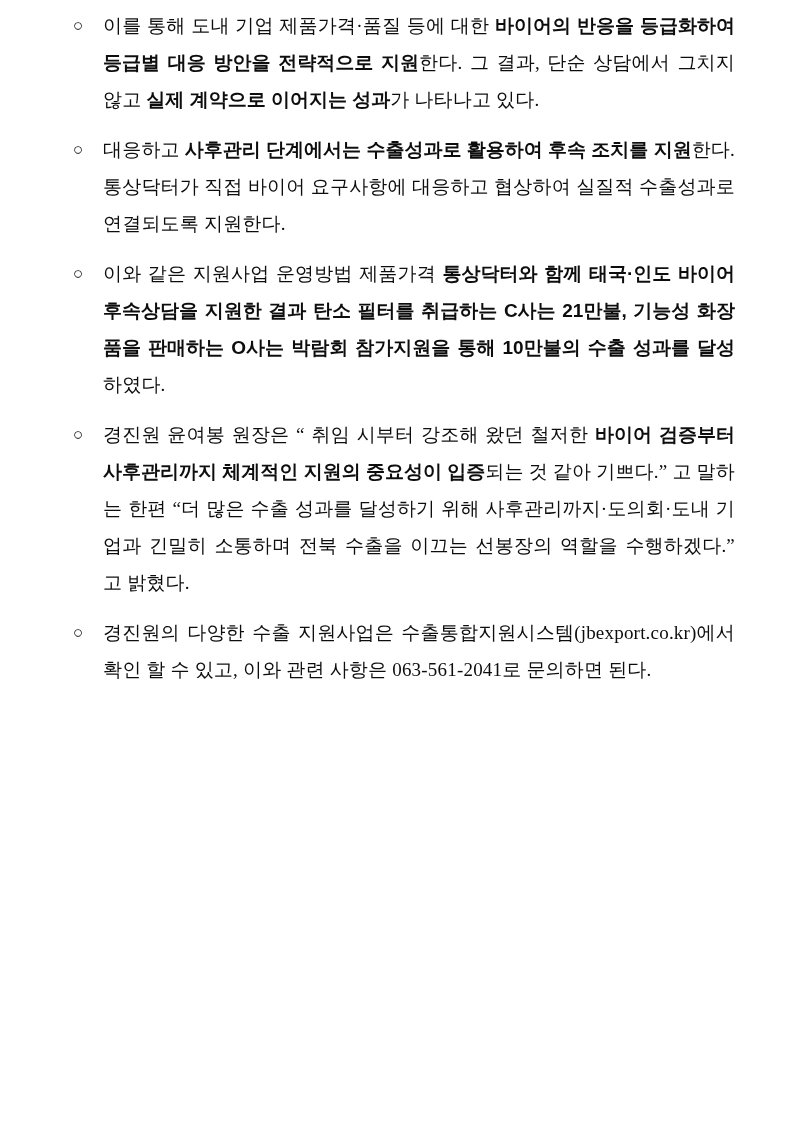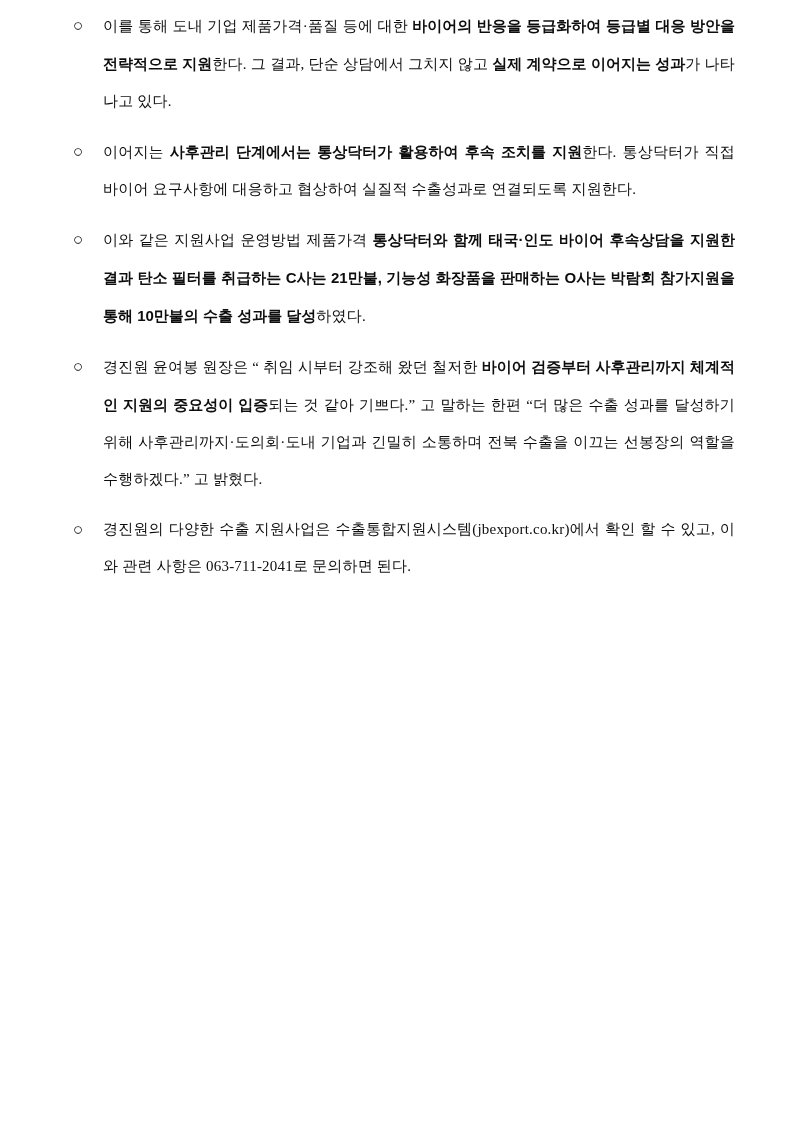--- a/index.html
+++ b/index.html
@@ -29,21 +29,21 @@
   .bullet {
     flex: 0 0 30px;
     width: 30px;
     font-size: 17px;
     line-height: 37px;
     letter-spacing: 0;
     color: #0d0d0d;
   }
   .ptext {
     flex: 1 1 auto;
-    font-size: 15px;
+    font-size: 19px;
     line-height: 37px;
     text-align: justify;
     word-break: normal;
     overflow-wrap: break-word;
     letter-spacing: 0.2px;
   }
   .seg {
     font-weight: 400;
   }
   .seg-bold {
@@ -57,28 +57,28 @@
 <body>
 
 <div class="page">
   <div class="doc-body" id="doc-body">
       <div class="para">
         <span class="bullet">○</span>
         <div class="ptext"><span class="seg">이를 통해 도내 기업 제품가격·품질 등에 대한 </span><span class="seg seg-bold">바이어의 반응을 등급화하여 등급별 대응 방안을 전략적으로 지원</span><span class="seg">한다. 그 결과, 단순 상담에서 그치지 않고 </span><span class="seg seg-bold">실제 계약으로 이어지는 성과</span><span class="seg">가 나타나고 있다.</span></div>
       </div>
       <div class="para">
         <span class="bullet">○</span>
-        <div class="ptext"><span class="seg">이어지는 </span><span class="seg seg-bold">사후관리 단계에서는 통상닥터가 활용하여 후속 조치를 지원</span><span class="seg">한다. 통상닥터가 직접 바이어 요구사항에 대응하고 협상하여 실질적 수출성과로 연결되도록 지원한다.</span></div>
+        <div class="ptext"><span class="seg">대응하고 </span><span class="seg seg-bold">사후관리 단계에서는 수출성과로 활용하여 후속 조치를 지원</span><span class="seg">한다. 통상닥터가 직접 바이어 요구사항에 대응하고 협상하여 실질적 수출성과로 연결되도록 지원한다.</span></div>
       </div>
       <div class="para">
         <span class="bullet">○</span>
         <div class="ptext"><span class="seg">이와 같은 지원사업 운영방법 제품가격 </span><span class="seg seg-bold">통상닥터와 함께 태국·인도 바이어 후속상담을 지원한 결과 탄소 필터를 취급하는 C사는 21만불, 기능성 화장품을 판매하는 O사는 박람회 참가지원을 통해 10만불의 수출 성과를 달성</span><span class="seg">하였다.</span></div>
       </div>
       <div class="para">
         <span class="bullet">○</span>
         <div class="ptext"><span class="seg">경진원 윤여봉 원장은 “ 취임 시부터 강조해 왔던 철저한 </span><span class="seg seg-bold">바이어 검증부터 사후관리까지 체계적인 지원의 중요성이 입증</span><span class="seg">되는 것 같아 기쁘다.” 고 말하는 한편 “더 많은 수출 성과를 달성하기 위해 사후관리까지·도의회·도내 기업과 긴밀히 소통하며 전북 수출을 이끄는 선봉장의 역할을 수행하겠다.” 고 밝혔다.</span></div>
       </div>
       <div class="para">
         <span class="bullet">○</span>
-        <div class="ptext"><span class="seg">경진원의 다양한 수출 지원사업은 수출통합지원시스템(jbexport.co.kr)에서 확인 할 수 있고, 이와 관련 사항은 063-711-2041로 문의하면 된다.</span></div>
+        <div class="ptext"><span class="seg">경진원의 다양한 수출 지원사업은 수출통합지원시스템(jbexport.co.kr)에서 확인 할 수 있고, 이와 관련 사항은 063-561-2041로 문의하면 된다.</span></div>
       </div>
     </div>
 </div>
 
 </body></html>

